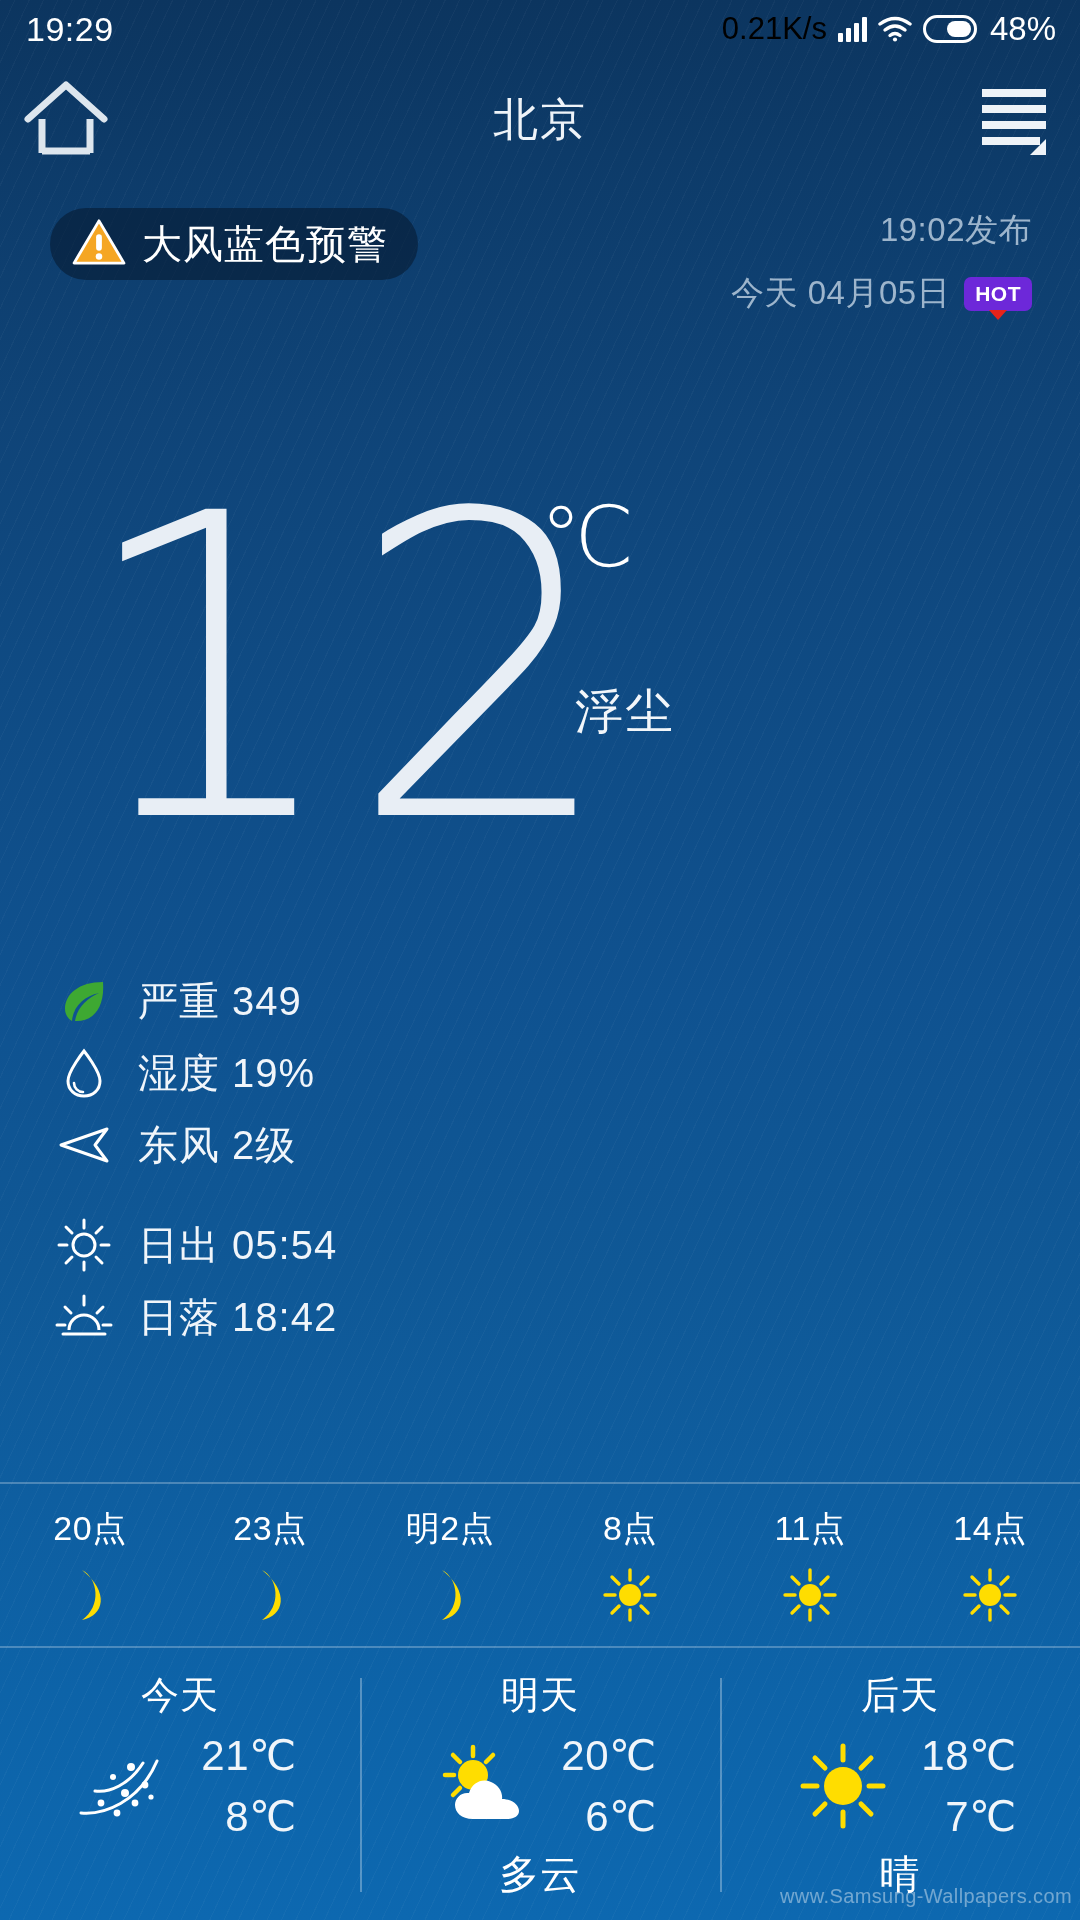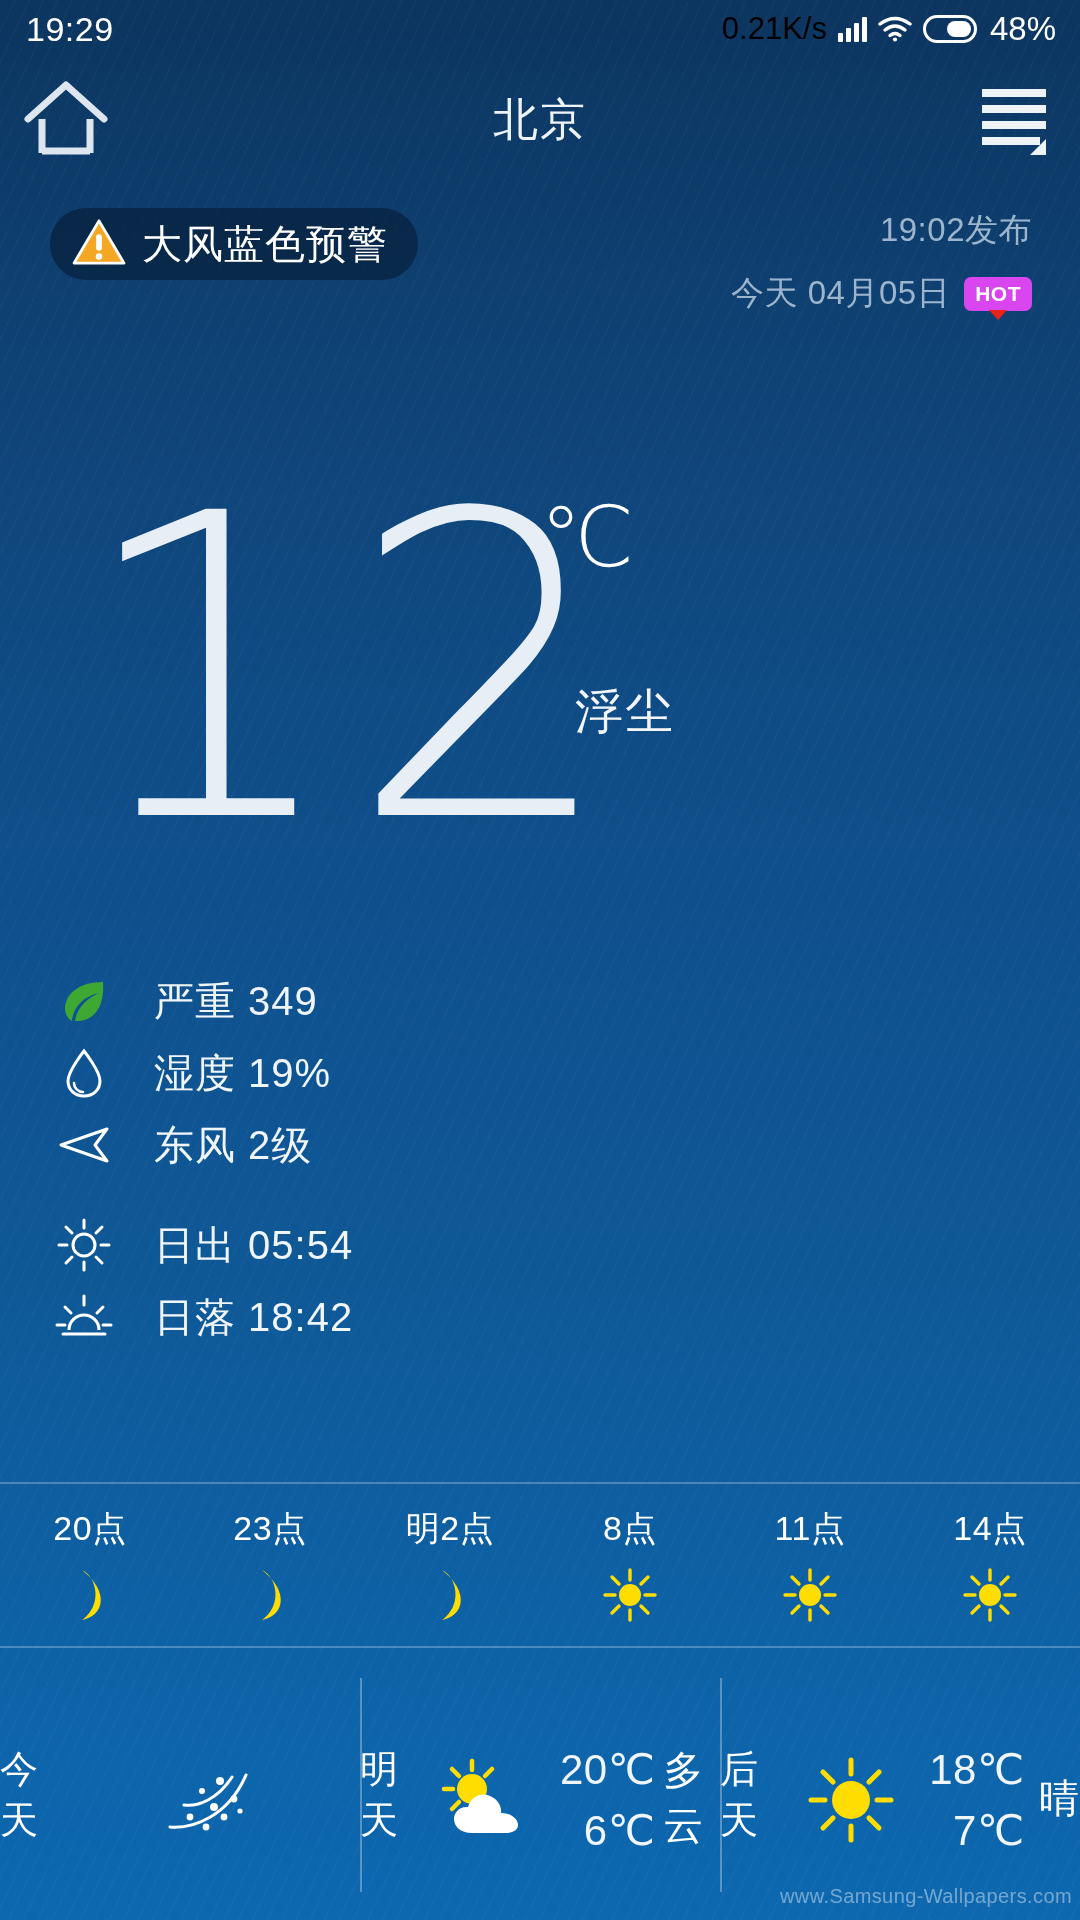--- a/index.html
+++ b/index.html
@@ -97,21 +97,21 @@
   .pubblock{
     position:absolute; right:48px; top:208px;
     text-align:right;
   }
   .pub-time{ font-size:33px; color:#9db5cc; letter-spacing:0.5px; }
   .date-row{
     margin-top:18px; display:flex; align-items:center; justify-content:flex-end; gap:14px;
   }
   .date-text{ font-size:33px; color:#9db5cc; letter-spacing:0.5px; }
   .hot-badge{
-    position:relative; background:#d946ef; color:#fff;
+    position:relative; background:#6d28d9; color:#fff;
     font-size:21px; font-weight:bold; letter-spacing:0.5px;
     padding:6px 11px 7px; border-radius:7px; line-height:1;
   }
   .hot-badge::after{
     content:""; position:absolute; left:50%; bottom:-9px; transform:translateX(-50%);
     width:0; height:0;
     border-left:9px solid transparent;
     border-right:9px solid transparent;
     border-top:10px solid #e8231a;
   }
@@ -134,21 +134,21 @@
   .cond-text{
     position:absolute; left:575px; top:160px;
     font-size:48px; color:#f2f6fa; letter-spacing:2px;
   }
 
   
   .details{
     position:absolute; left:52px; top:965px; width:560px;
   }
   .drow{
-    display:flex; align-items:center; height:72px;gap:16px;
+    display:flex; align-items:center; height:72px;
   }
   .drow .dicon{
     width:64px; display:flex; align-items:center; justify-content:center;
   }
   .drow .dtext{
     font-size:40px; color:#f0f5fa; margin-left:22px; letter-spacing:1px;
   }
   .details-gap{ height:28px; }
 
   
@@ -163,21 +163,21 @@
   .hlabel{ font-size:34px; color:#ffffff; letter-spacing:0.5px; }
   .hicon{ margin-top:16px; height:54px; display:flex; align-items:center; }
 
   
   .daily{
     position:absolute; left:0; top:1646px; width:1080px; height:274px;
     border-top:2px solid rgba(255,255,255,0.26);
     display:flex;
   }
   .dcol{
-    flex:1; position:relative; display:flex; flex-direction:row; align-items:center;
+    flex:1; position:relative; display:flex; flex-direction:column; align-items:center;
     padding-top:22px;
   }
   .dcol + .dcol::before{
     content:""; position:absolute; left:0; top:30px; bottom:28px;
     width:2px; background:rgba(255,255,255,0.30);
   }
   .dday{ font-size:38px; color:#ffffff; letter-spacing:1px; }
   .dmid{
     margin-top:10px; display:flex; align-items:center; justify-content:center; gap:18px;
     width:100%;
@@ -431,20 +431,24 @@
           <path d="M22 50 C36 52 56 44 70 22" fill="none" stroke="#ffffff" stroke-width="3" stroke-linecap="round"></path>
           <circle cx="58" cy="26" r="4" fill="#ffffff"></circle>
           <circle cx="40" cy="36" r="3" fill="#ffffff"></circle>
           <circle cx="72" cy="44" r="3.4" fill="#ffffff"></circle>
           <circle cx="52" cy="52" r="4" fill="#ffffff"></circle>
           <circle cx="28" cy="62" r="3.4" fill="#ffffff"></circle>
           <circle cx="62" cy="62" r="3.4" fill="#ffffff"></circle>
           <circle cx="44" cy="72" r="3.4" fill="#ffffff"></circle>
           <circle cx="78" cy="56" r="2.6" fill="#ffffff"></circle>
         </svg>
+      </div>
+      <div class="dtemps">
+        <div class="dhigh">21℃</div>
+        <div class="dlow">8℃</div>
       </div>
     </div>
   </div>
 
   <div class="dcol">
     <div class="dday">明天</div>
     <div class="dmid">
       <div class="dicon-big">
         <svg viewBox="0 0 100 90" width="100" height="90">
           <circle cx="40" cy="34" r="15" fill="#ffdd00"></circle>

